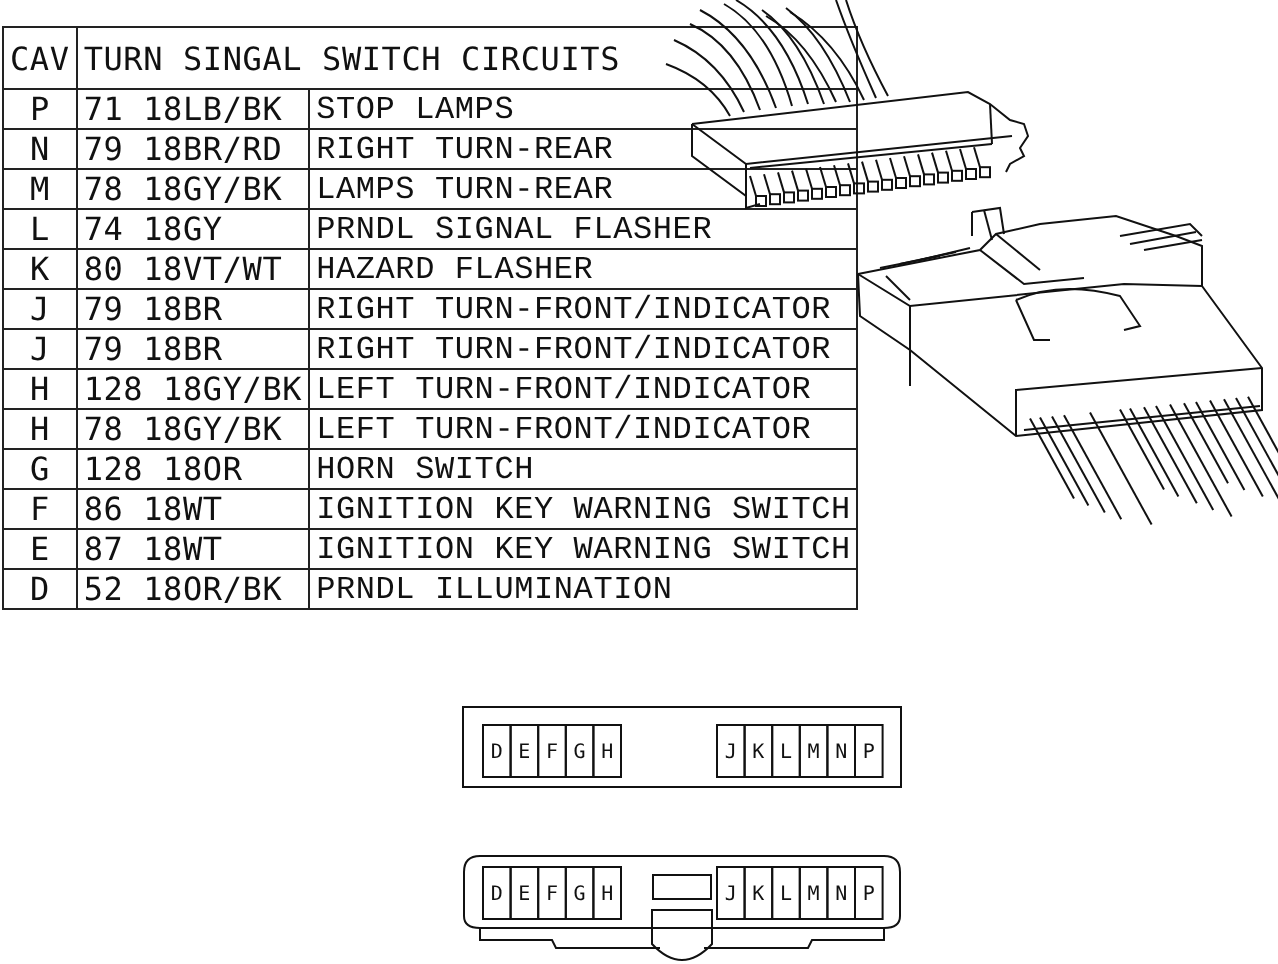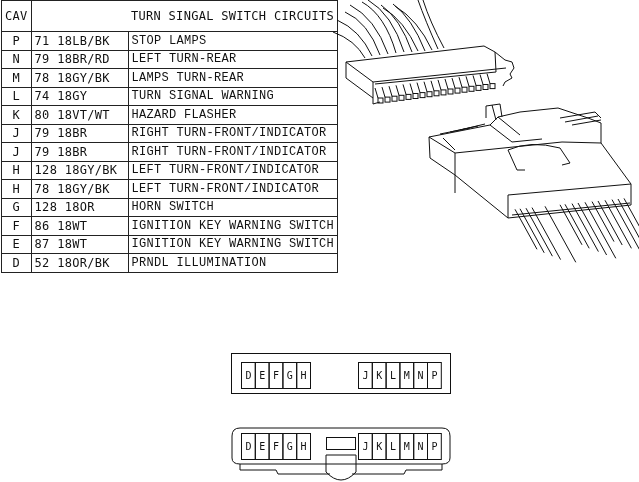--- a/index.html
+++ b/index.html
@@ -1,26 +1,26 @@
 <!DOCTYPE html>
 <html><head>
 <meta charset="utf-8">
 <style>
   html, body { margin: 0; padding: 0; background: #ffffff; }
   body { width: 639px; height: 482px; position: relative; overflow: hidden;
          font-family: "DejaVu Sans Mono", monospace; color: #111; }
-  .tbl { position: absolute; left: 1px; top: 0; border-collapse: collapse;
-         font-size: 12px; letter-spacing: 0.3px; }
+  .tbl { position: absolute; left: 1px; top: 13px; border-collapse: collapse;
+         font-size: 16px; letter-spacing: 0.3px; }
   .tbl td, .tbl th { border: 1px solid #222; padding: 0 3px; height: 17.5px;
          white-space: nowrap; font-weight: normal; text-align: left; }
   .tbl th { height: 30px; }
   .tbl .cav { width: 20px; text-align: center; }
   .tbl .circ { width: 90px; }
   .tbl .desc { width: 190px; font-family: Liberation Mono, monospace; }
-  .tbl th.title { text-align: right; }
+  .tbl th.title { text-align: left; }
   svg { position: absolute; left: 0; top: 0; }
   .pin-lbl { font-family: "DejaVu Sans Mono", monospace; font-size: 10px; fill: #111; }
 </style>
 </head>
 <body>
 
 <table class="tbl">
   <thead>
     <tr>
       <th class="cav">CAV</th>
@@ -29,31 +29,31 @@
   </thead>
   <tbody id="tbody">
       <tr>
         <td class="cav">P</td>
         <td class="circ">71 18LB/BK</td>
         <td class="desc">STOP LAMPS</td>
       </tr>
       <tr>
         <td class="cav">N</td>
         <td class="circ">79 18BR/RD</td>
-        <td class="desc">LEFT TURN-REAR</td>
+        <td class="desc">RIGHT TURN-REAR</td>
       </tr>
       <tr>
         <td class="cav">M</td>
         <td class="circ">78 18GY/BK</td>
         <td class="desc">LAMPS TURN-REAR</td>
       </tr>
       <tr>
         <td class="cav">L</td>
         <td class="circ">74 18GY</td>
-        <td class="desc">TURN SIGNAL WARNING</td>
+        <td class="desc">PRNDL SIGNAL FLASHER</td>
       </tr>
       <tr>
         <td class="cav">K</td>
         <td class="circ">80 18VT/WT</td>
         <td class="desc">HAZARD FLASHER</td>
       </tr>
       <tr>
         <td class="cav">J</td>
         <td class="circ">79 18BR</td>
         <td class="desc">RIGHT TURN-FRONT/INDICATOR</td>

